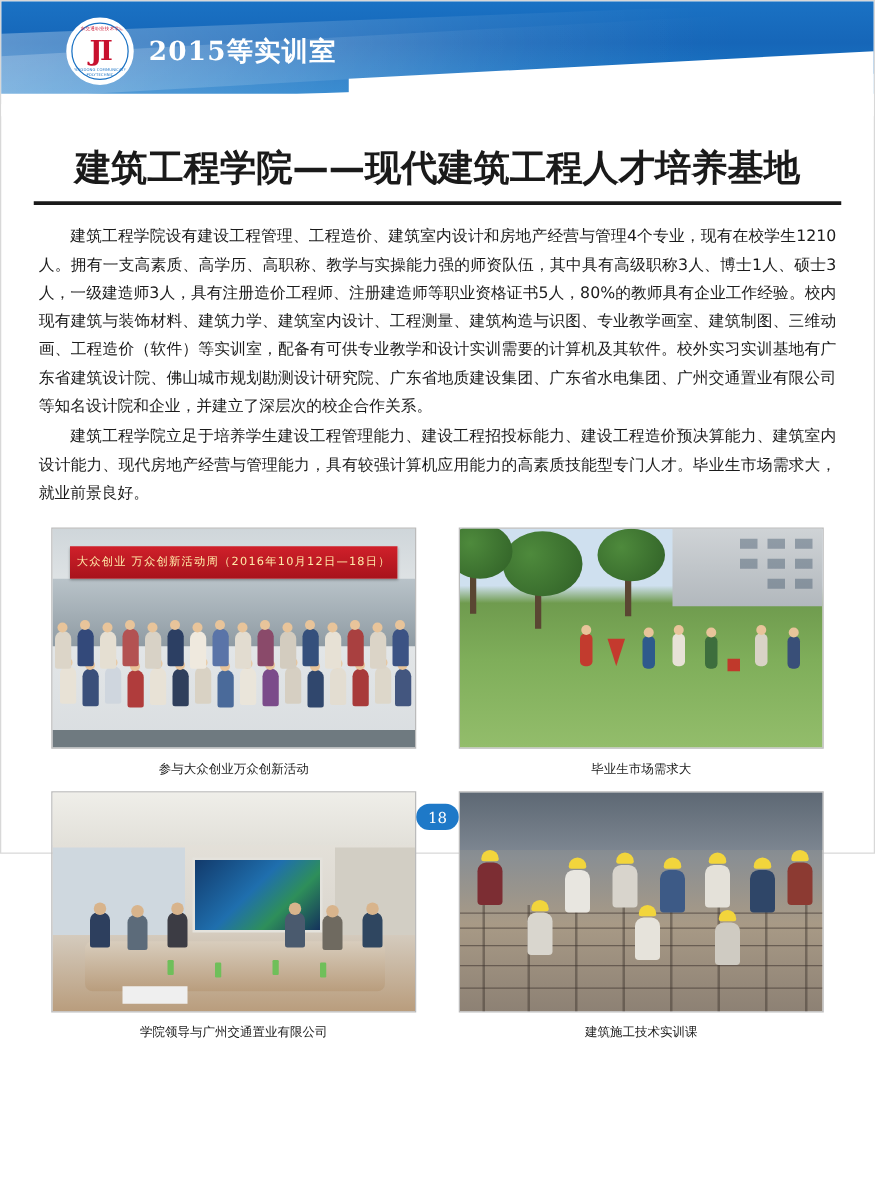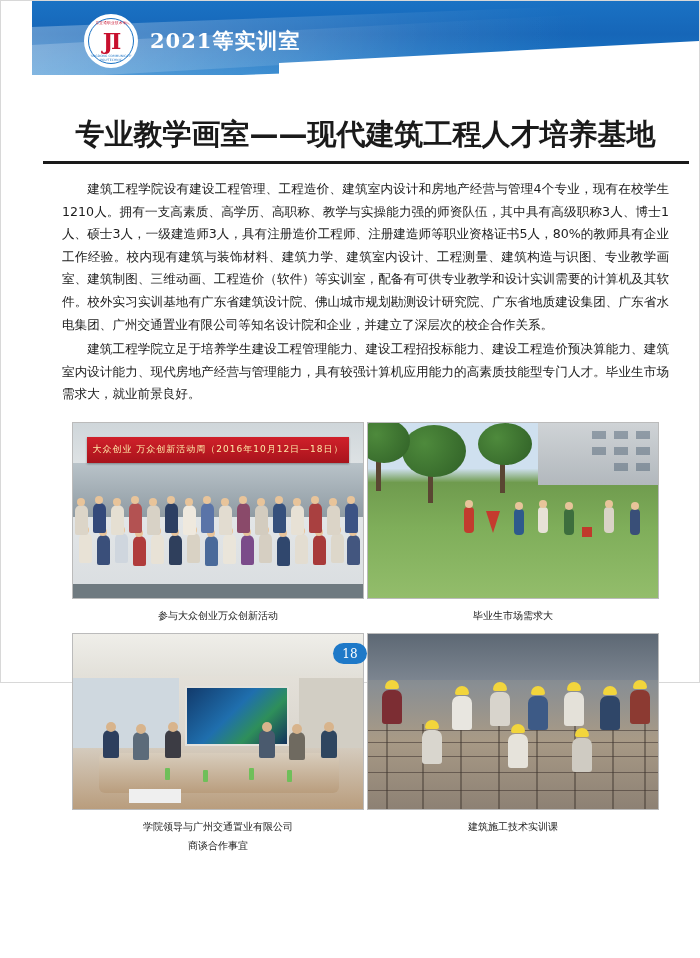--- a/index.html
+++ b/index.html
@@ -14,21 +14,20 @@
     font-family: "DejaVu Sans", "Liberation Sans", sans-serif;
     position: relative;
     overflow: hidden;
   }
   .page {
     position: relative;
     width: 700px;
     height: 683px;
     background: #ffffff;
     border: 1px solid #d8d8d8;
-    padding-left: 31px;
   }
 
   
   .header {
     position: relative;
     height: 92px;
     width: 100%;
     overflow: hidden;
   }
   .header-band-blue {
@@ -307,25 +306,25 @@
     <div class="logo">
       <div class="logo-inner">
         <div class="logo-ring"></div>
         <div class="logo-top-text">广东交通职业技术学院</div>
         <div class="logo-mark">JI</div>
         <div class="logo-bottom-text">GUANGDONG COMMUNICATION POLYTECHNIC</div>
       </div>
     </div>
 
     <div class="header-title">
-      <span class="year">2021</span><span>等实训室</span>
+      <span class="year">2015</span><span>等实训室</span>
     </div>
   </div>
 
-  <div class="main-title">专业教学画室——现代建筑工程人才培养基地</div>
+  <div class="main-title">建筑工程学院——现代建筑工程人才培养基地</div>
   <div class="title-rule"></div>
 
   <div class="content">
     <p class="para">建筑工程学院设有建设工程管理、工程造价、建筑室内设计和房地产经营与管理4个专业，现有在校学生1210人。拥有一支高素质、高学历、高职称、教学与实操能力强的师资队伍，其中具有高级职称3人、博士1人、硕士3人，一级建造师3人，具有注册造价工程师、注册建造师等职业资格证书5人，80%的教师具有企业工作经验。校内现有建筑与装饰材料、建筑力学、建筑室内设计、工程测量、建筑构造与识图、专业教学画室、建筑制图、三维动画、工程造价（软件）等实训室，配备有可供专业教学和设计实训需要的计算机及其软件。校外实习实训基地有广东省建筑设计院、佛山城市规划勘测设计研究院、广东省地质建设集团、广东省水电集团、广州交通置业有限公司等知名设计院和企业，并建立了深层次的校企合作关系。</p>
     <p class="para">建筑工程学院立足于培养学生建设工程管理能力、建设工程招投标能力、建设工程造价预决算能力、建筑室内设计能力、现代房地产经营与管理能力，具有较强计算机应用能力的高素质技能型专门人才。毕业生市场需求大，就业前景良好。</p>
   </div>
 
   <div class="gallery">
 
     <div class="photo-row">
@@ -465,21 +464,20 @@
           <div class="chairp" style="left:248px;top:96px;background:#2f4660;"></div>
           <div class="head" style="position:absolute;left:251px;top:88px;width:10px;height:10px;border-radius:50%;background:#d8b48c;"></div>
           <div class="bottle" style="left:92px;top:134px;"></div>
           <div class="bottle" style="left:130px;top:136px;"></div>
           <div class="bottle" style="left:176px;top:134px;"></div>
           <div class="bottle" style="left:214px;top:136px;"></div>
           <div style="position:absolute;left:56px;bottom:6px;width:52px;height:14px;background:#efefef;"></div>
         </div>
         <div class="caption two-line">
           <div>学院领导与广州交通置业有限公司</div>
-          <div>商谈合作事宜</div>
         </div>
       </div>
 
       <div class="photo-cell">
         <div class="photo p4">
           <div style="position:absolute;left:0;top:0;width:100%;height:46px;background:linear-gradient(180deg,#5d6874,#7c8590);"></div>
           <div class="rebar-h" style="top:96px;"></div>
           <div class="rebar-h" style="top:108px;"></div>
           <div class="rebar-h" style="top:122px;"></div>
           <div class="rebar-h" style="top:138px;"></div>

